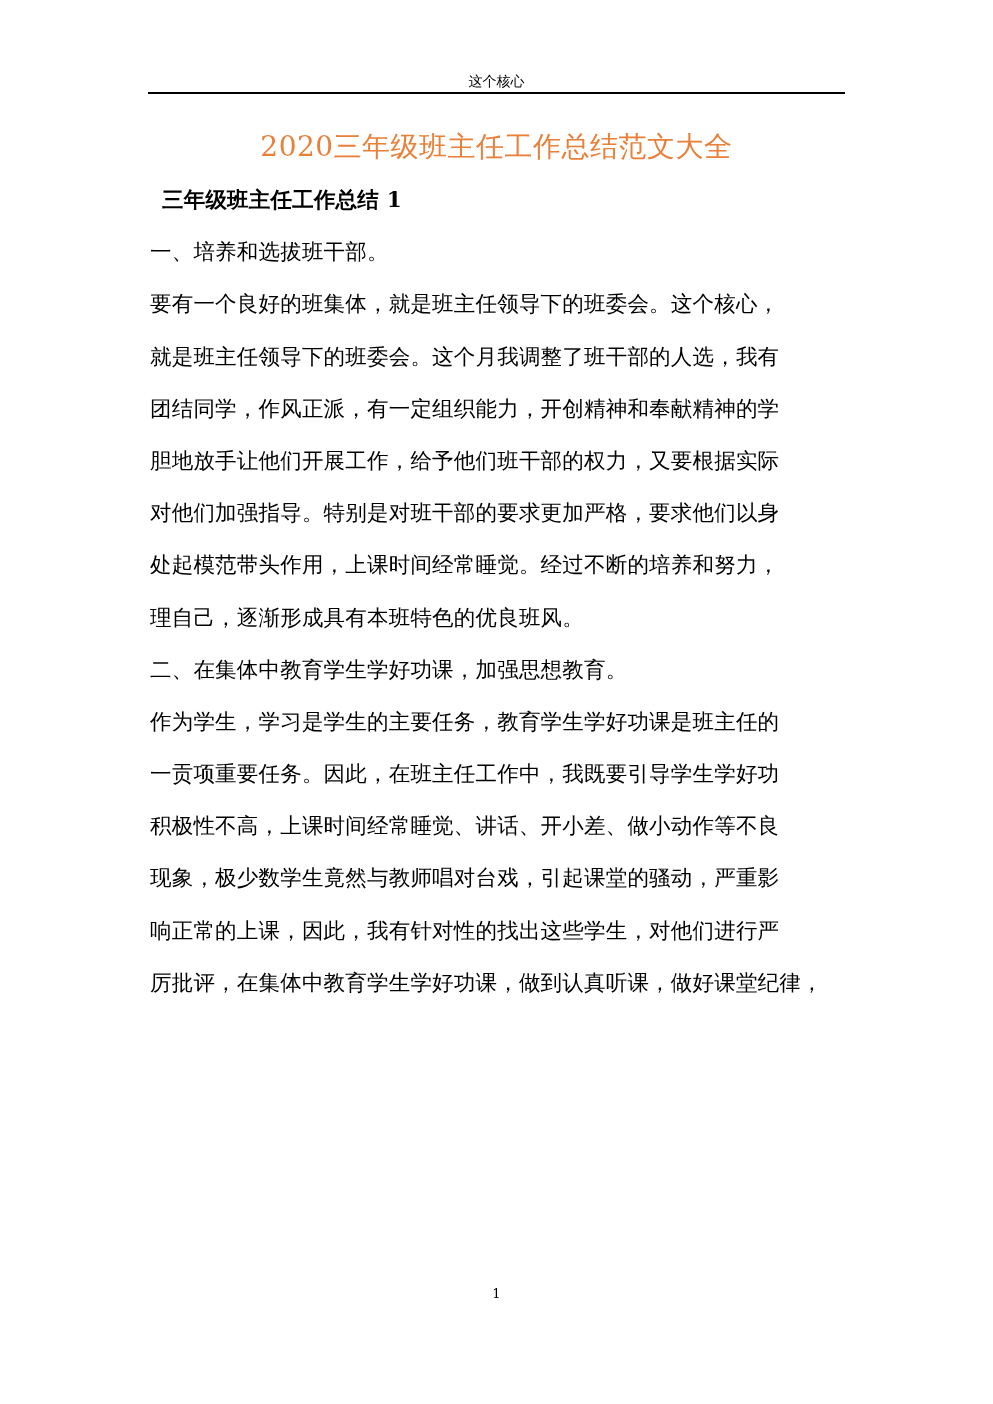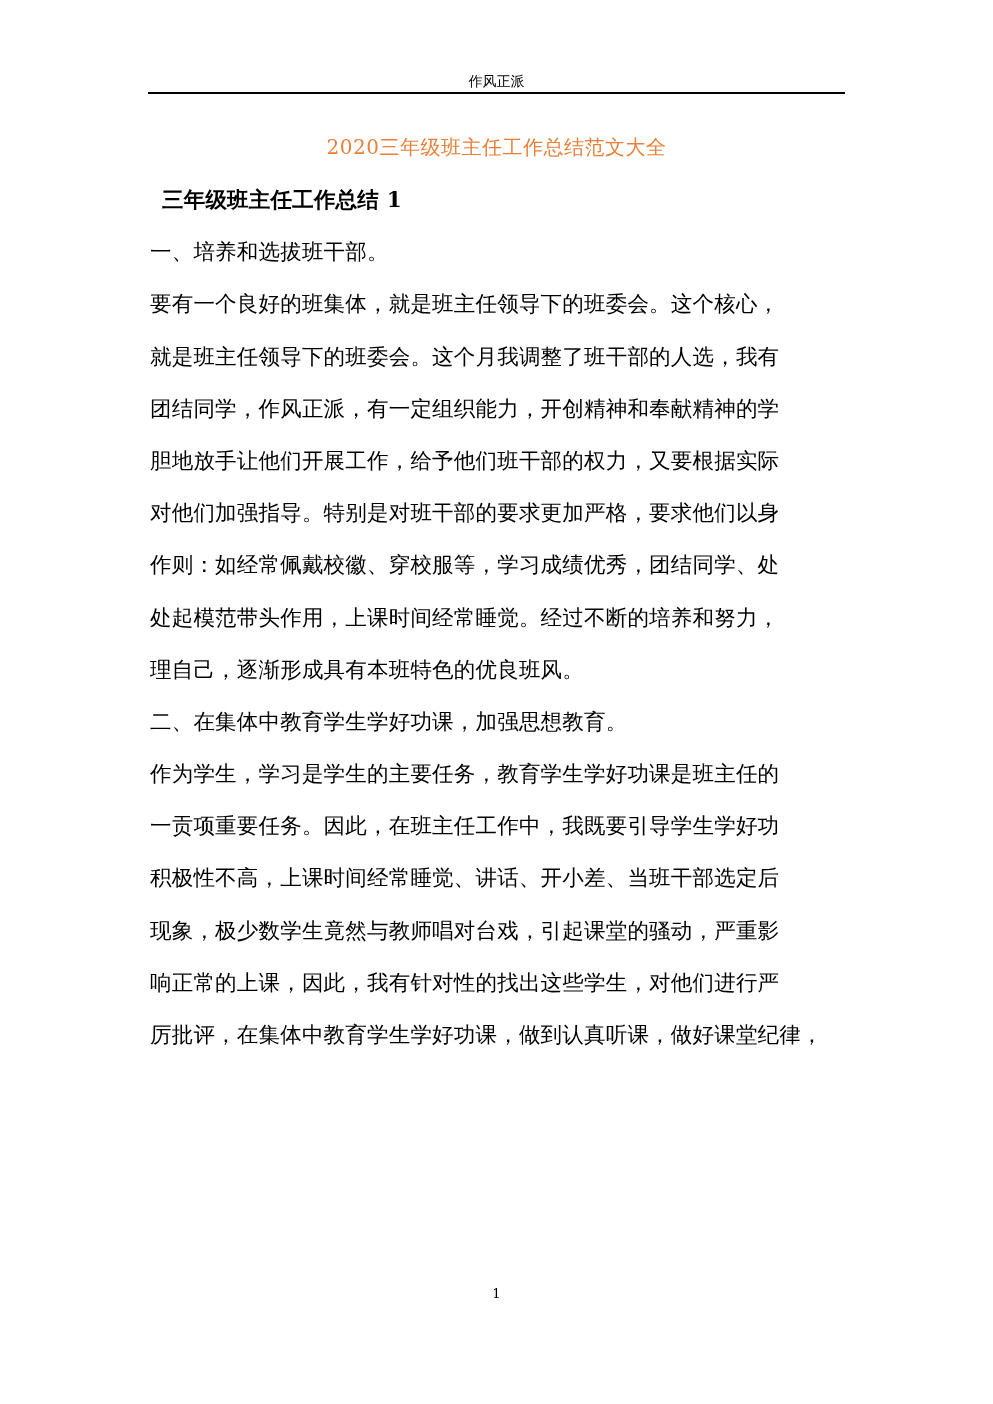--- a/index.html
+++ b/index.html
@@ -33,21 +33,21 @@
       width: 697px;
       height: 0;
       border-top: 2px solid #000;
     }
     .doc-title {
       position: absolute;
       top: 131px;
       left: 0;
       width: 993px;
       text-align: center;
-      font-size: 20px;
+      font-size: 28px;
       line-height: 32px;
       color: #E8803A;
       letter-spacing: 0.5px;
     }
     .body-text {
       position: absolute;
       left: 150px;
       top: 184px;
       width: 700px;
     }
@@ -68,38 +68,37 @@
       left: 0;
       width: 993px;
       text-align: center;
       font-size: 13px;
       line-height: 16px;
     }
   </style>
 </head>
 <body>
 
-<div class="page-header">作风正派</div>
+<div class="page-header">这个核心</div>
 <div class="header-rule"></div>
 
 <div class="doc-title">2020三年级班主任工作总结范文大全</div>
 
 <div class="body-text">
   <div class="line subtitle">三年级班主任工作总结 1</div>
   <div class="line">一、培养和选拔班干部。</div>
   <div class="line">要有一个良好的班集体，就是班主任领导下的班委会。这个核心，</div>
   <div class="line">就是班主任领导下的班委会。这个月我调整了班干部的人选，我有</div>
   <div class="line">团结同学，作风正派，有一定组织能力，开创精神和奉献精神的学</div>
   <div class="line">胆地放手让他们开展工作，给予他们班干部的权力，又要根据实际</div>
   <div class="line">对他们加强指导。特别是对班干部的要求更加严格，要求他们以身</div>
-  <div class="line">作则：如经常佩戴校徽、穿校服等，学习成绩优秀，团结同学、处</div>
   <div class="line">处起模范带头作用，上课时间经常睡觉。经过不断的培养和努力，</div>
   <div class="line">理自己，逐渐形成具有本班特色的优良班风。</div>
   <div class="line">二、在集体中教育学生学好功课，加强思想教育。</div>
   <div class="line">作为学生，学习是学生的主要任务，教育学生学好功课是班主任的</div>
   <div class="line">一贡项重要任务。因此，在班主任工作中，我既要引导学生学好功</div>
-  <div class="line">积极性不高，上课时间经常睡觉、讲话、开小差、当班干部选定后</div>
+  <div class="line">积极性不高，上课时间经常睡觉、讲话、开小差、做小动作等不良</div>
   <div class="line">现象，极少数学生竟然与教师唱对台戏，引起课堂的骚动，严重影</div>
   <div class="line">响正常的上课，因此，我有针对性的找出这些学生，对他们进行严</div>
   <div class="line">厉批评，在集体中教育学生学好功课，做到认真听课，做好课堂纪律，</div>
 </div>
 
 <div class="page-number">1</div>
 
 </body></html>

